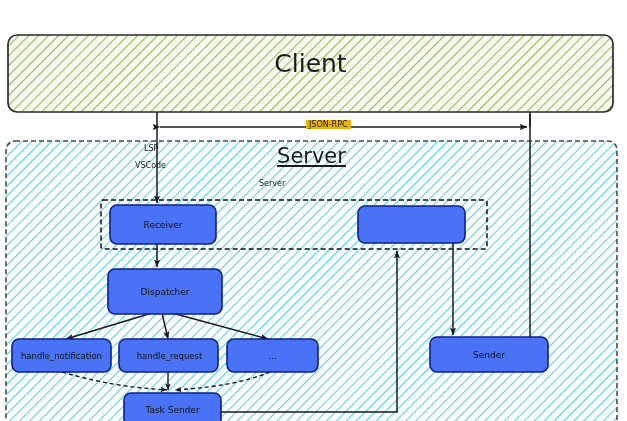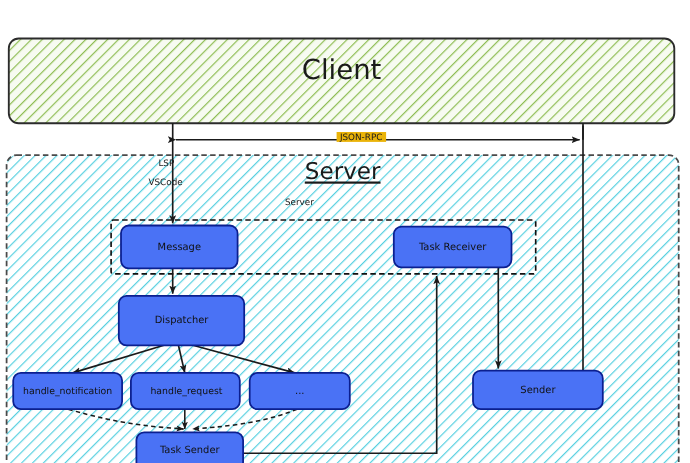--- a/index.html
+++ b/index.html
@@ -115,22 +115,21 @@
 
   <div class="lbl" style="left:0;top:120px;width:623px;text-align:center;font-size:21px;text-decoration:underline;">Server</div>
 
   <div class="lbl" style="left:306px;top:96px;font-size:8px;background:#eab308;padding:0 3px;">JSON-RPC</div>
 
   <div class="lbl" style="left:144px;top:120px;font-size:8px;">LSP</div>
   <div class="lbl" style="left:135px;top:137px;font-size:8px;">VSCode</div>
 
   <div class="lbl" style="left:259px;top:155px;font-size:8px;">Server</div>
 
-  <div class="box-lbl" style="left:110px;top:181px;width:106px;height:39px;font-size:9px;">Message</div>
-  <div class="box-lbl" style="left:358px;top:182px;width:107px;height:37px;font-size:9px;">Task Receiver</div>
+  <div class="box-lbl" style="left:110px;top:181px;width:106px;height:39px;font-size:9px;">Receiver</div>
   <div class="box-lbl" style="left:108px;top:245px;width:114px;height:45px;font-size:9px;">Dispatcher</div>
   <div class="box-lbl" style="left:12px;top:315px;width:99px;height:33px;font-size:8.5px;">handle_notification</div>
   <div class="box-lbl" style="left:120px;top:315px;width:99px;height:33px;font-size:8.5px;">handle_request</div>
   <div class="box-lbl" style="left:227px;top:315px;width:91px;height:33px;font-size:9px;">...</div>
   <div class="box-lbl" style="left:124px;top:369px;width:97px;height:34px;font-size:9px;">Task Sender</div>
   <div class="box-lbl" style="left:430px;top:313px;width:118px;height:35px;font-size:9px;">Sender</div>
 
 </div>
 
 </body></html>

